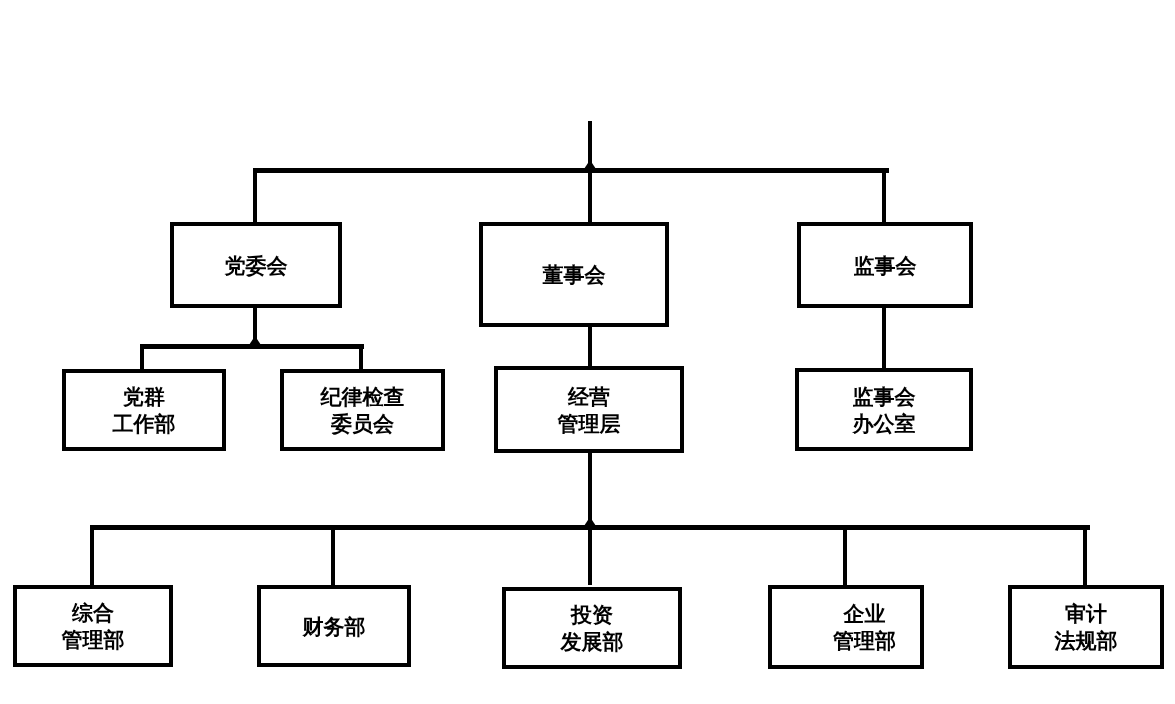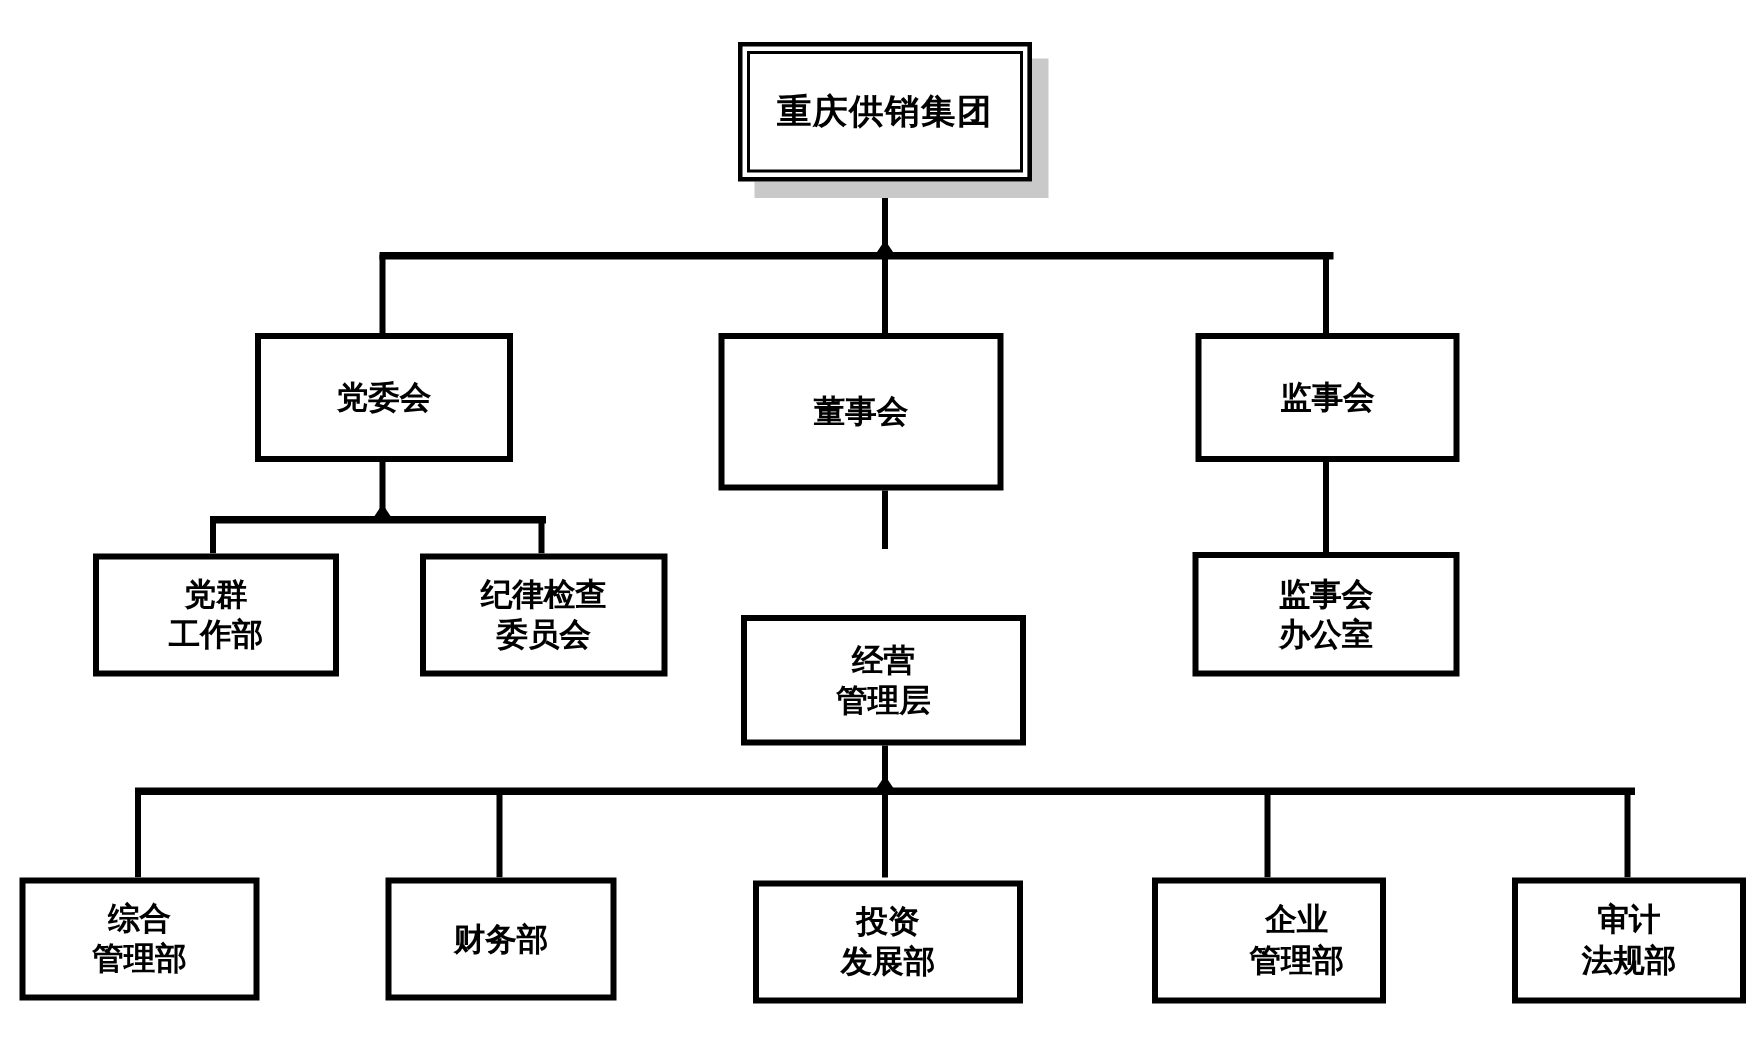--- a/index.html
+++ b/index.html
@@ -59,21 +59,21 @@
     z-index: 1;
   }
 
   
   #n-root            { left: 492px; top: 28px;  width: 196px; height: 93px; }
   #n-party           { left: 170px; top: 222px; width: 172px; height: 86px; }
   #n-board           { left: 479px; top: 222px; width: 190px; height: 105px; }
   #n-supervisory     { left: 797px; top: 222px; width: 176px; height: 86px; }
   #n-party-mass      { left: 62px;  top: 369px; width: 164px; height: 82px; }
   #n-discipline      { left: 280px; top: 369px; width: 165px; height: 82px; }
-  #n-management      { left: 494px; top: 366px; width: 190px; height: 87px; margin-top: 44px; }
+  #n-management      { left: 494px; top: 366px; width: 190px; height: 87px; }
   #n-sup-office      { left: 795px; top: 368px; width: 178px; height: 83px; }
   #n-general-admin   { left: 13px;  top: 585px; width: 160px; height: 82px; }
   #n-finance         { left: 257px; top: 585px; width: 154px; height: 82px; }
   #n-investment      { left: 502px; top: 587px; width: 180px; height: 82px; }
   #n-enterprise      { left: 768px; top: 585px; width: 156px; height: 84px; padding-left: 37px; }
   #n-audit           { left: 1008px;top: 585px; width: 156px; height: 84px; }
 
   
   #c-root-down    { left: 588px; top: 121px; width: 4px;   height: 49px; }
   #c-h-level2     { left: 253px; top: 168px; width: 636px; height: 5px; }
@@ -119,23 +119,20 @@
   <div class="conn" id="c-drop-b1"></div>
   <div class="conn" id="c-drop-b2"></div>
   <div class="conn" id="c-drop-b3"></div>
   <div class="conn" id="c-drop-b4"></div>
   <div class="conn" id="c-drop-b5"></div>
 
   <div class="arrow-up" id="a-level2"></div>
   <div class="arrow-up" id="a-party"></div>
   <div class="arrow-up" id="a-bottom"></div>
 
-  <div class="node root" id="n-root">
-    <div class="line">重庆供销集团</div>
-  </div>
 
   <div class="node" id="n-party">
     <div class="line">党委会</div>
   </div>
   <div class="node" id="n-board">
     <div class="line">董事会</div>
   </div>
   <div class="node" id="n-supervisory">
     <div class="line">监事会</div>
   </div>

